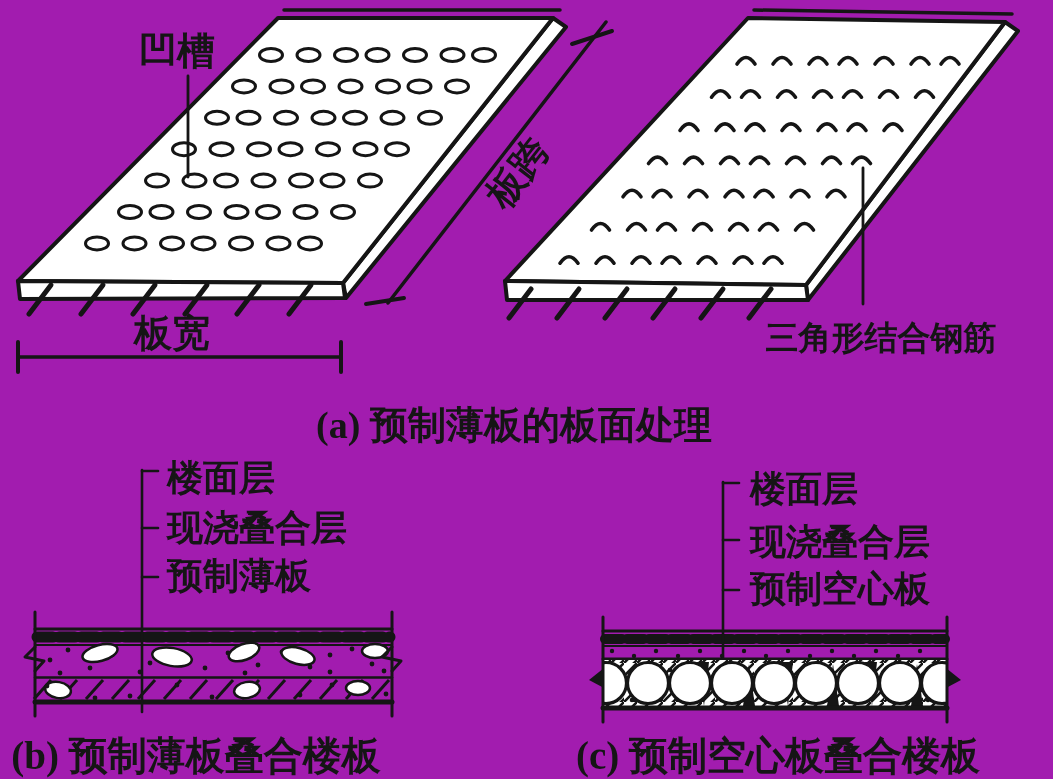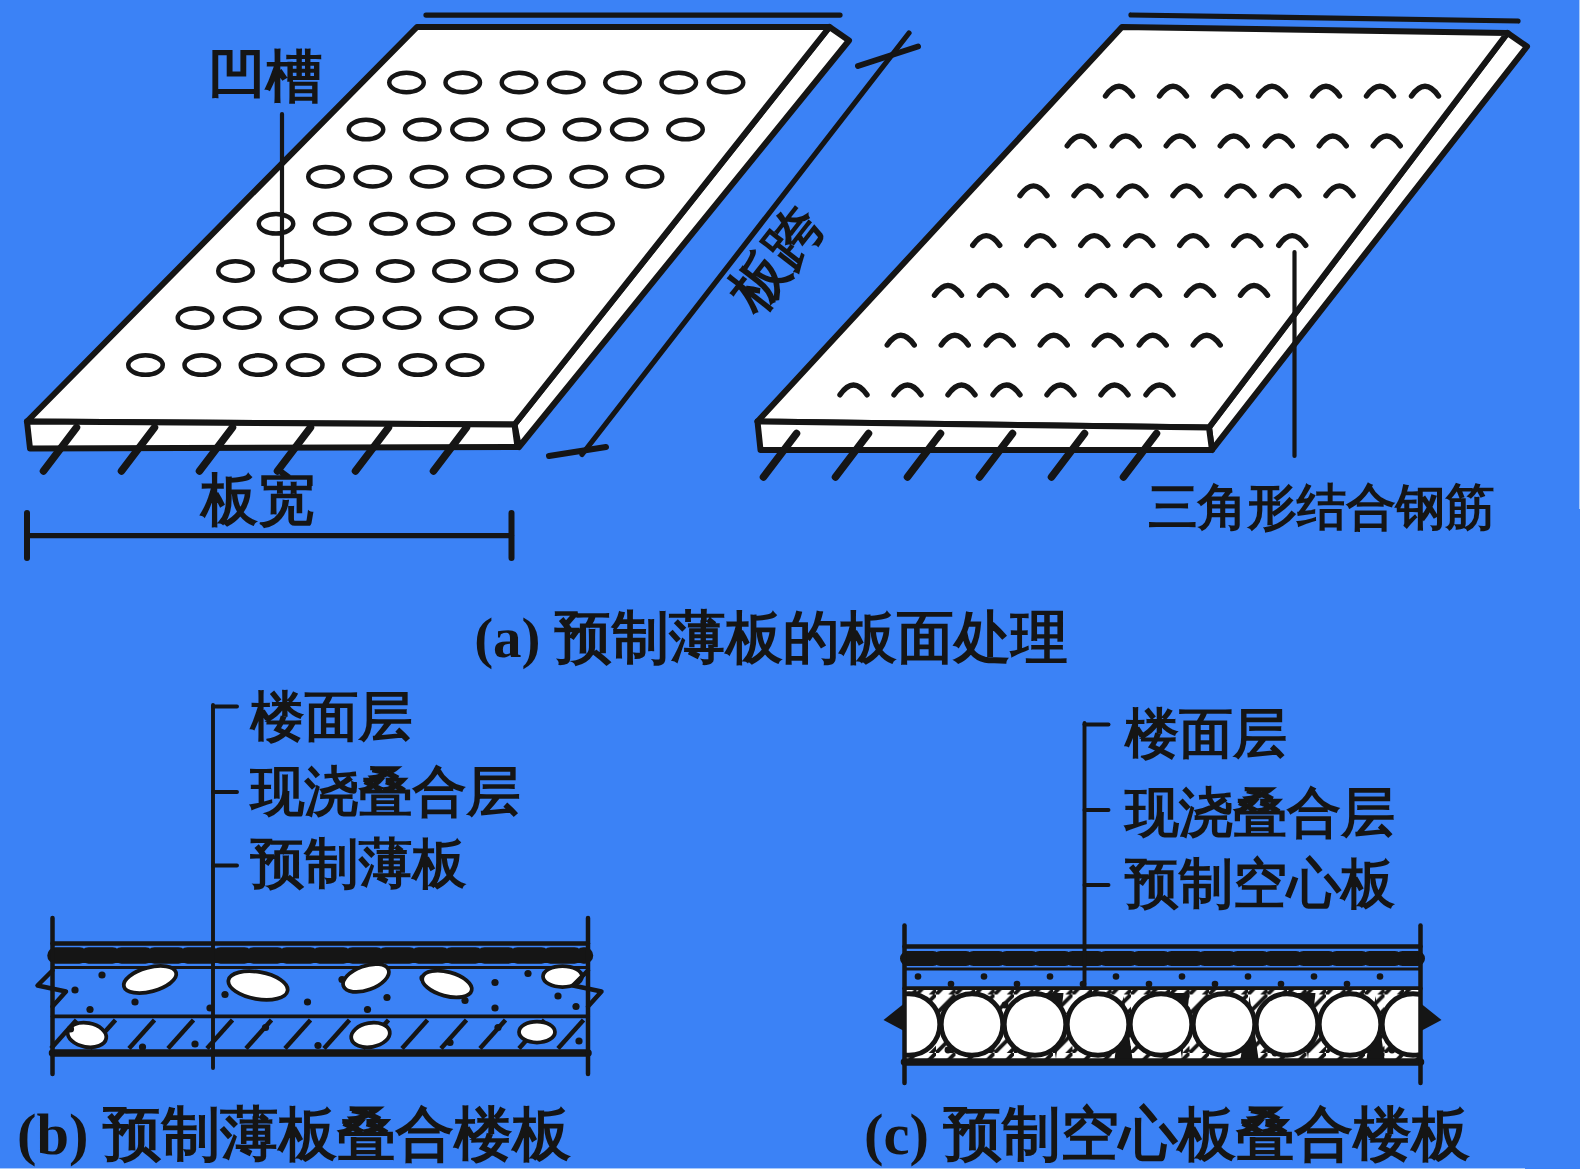--- a/index.html
+++ b/index.html
@@ -1,16 +1,16 @@
 <!DOCTYPE html>
 <html><head>
 <meta charset="utf-8">
 <style>
   html,body{margin:0;padding:0;background:#ffffff;}
-  .stage{position:relative;width:1053px;height:779px;background:#3b82f6;overflow:hidden;
+  .stage{position:relative;width:1053px;height:779px;background:#a21caf;overflow:hidden;
          font-family:"Liberation Serif","DejaVu Serif",serif;}
   svg{display:block}
   
   .ln{stroke:#151515;fill:none;stroke-linecap:round;stroke-linejoin:round;}
   .face{fill:#ffffff;stroke:#151515;stroke-width:4;stroke-linejoin:round;}
   text{fill:#151515;font-weight:bold;font-family:"Liberation Serif","DejaVu Serif",serif;}
   .t38{font-size:38px;} .t36{font-size:36px;} .t33{font-size:33px;} .t39{font-size:39px;}
   .mid{text-anchor:middle;}
   #holes-a1 ellipse{fill:#fff;stroke:#151515;stroke-width:3;}
   #carets-a2 path{fill:none;stroke:#151515;stroke-width:3.6;stroke-linecap:round;}

